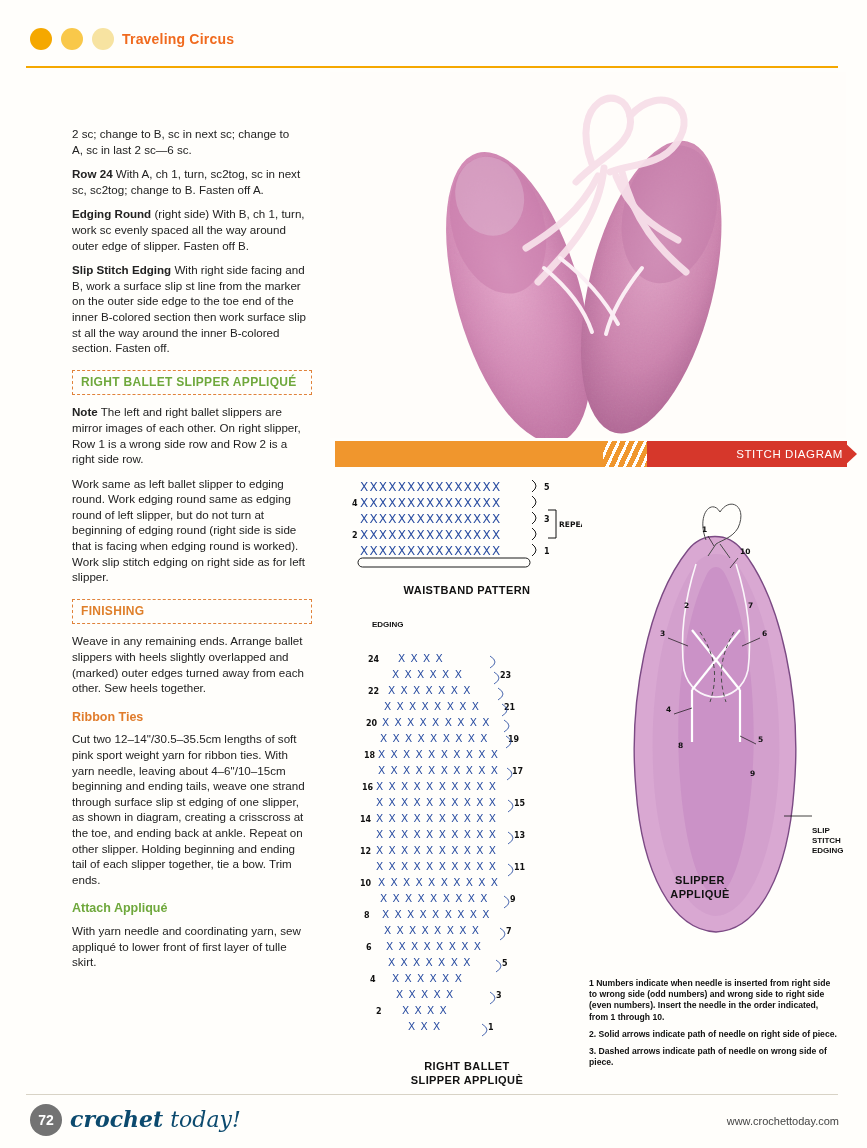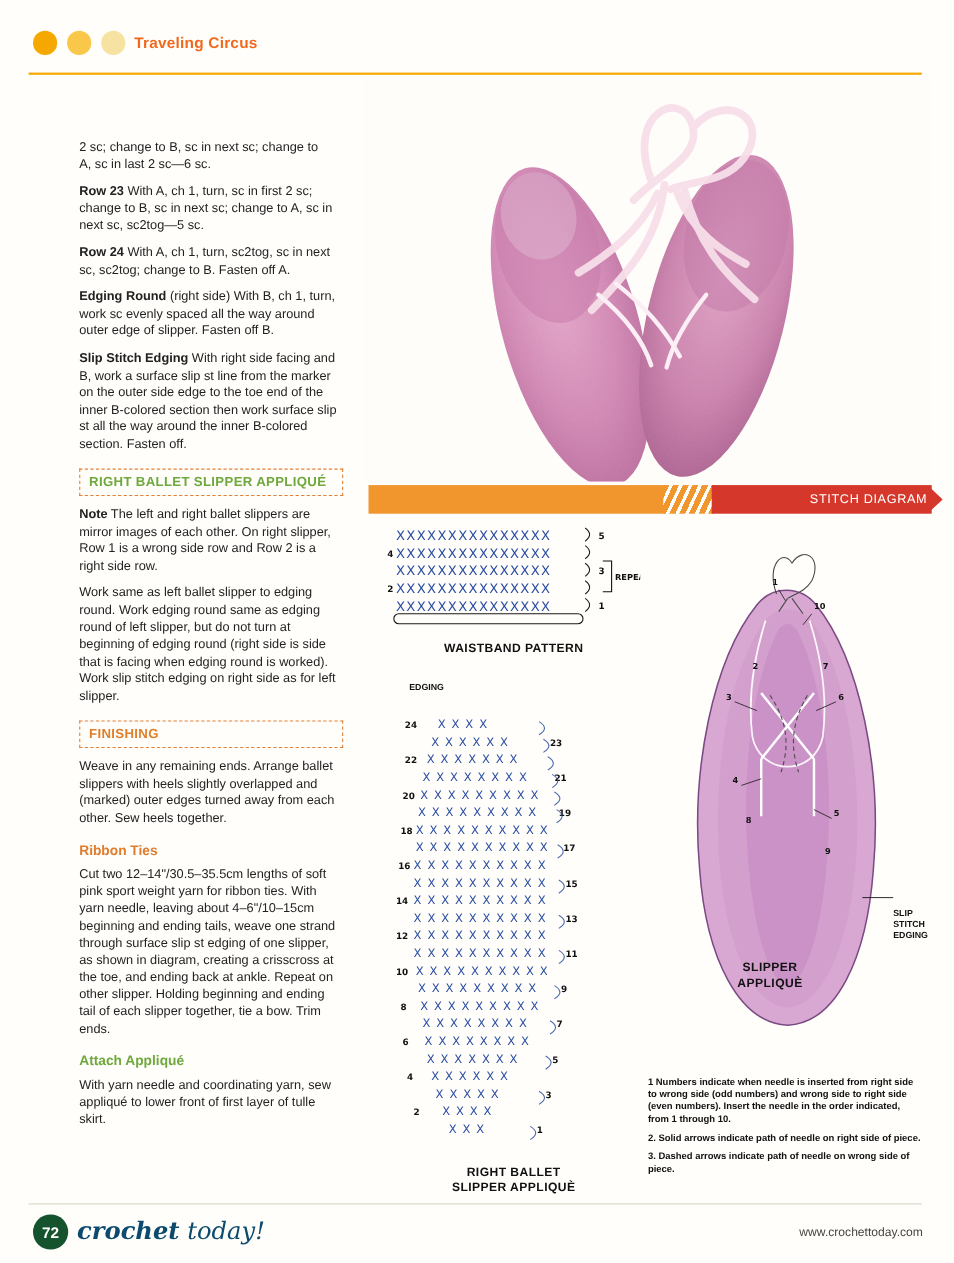--- a/index.html
+++ b/index.html
@@ -70,21 +70,21 @@
   .notes{
     position:absolute;left:589px;top:978px;width:250px;
     font-size:8.6px;line-height:11.2px;font-weight:bold;color:#111;
   }
   .notes p{margin:0 0 6px 0;}
 
   
   .footer-rule{position:absolute;left:26px;top:1094px;width:812px;height:1px;background:#d8d3c6;}
   .pgnum{
     position:absolute;left:30px;top:1104px;width:32px;height:32px;border-radius:50%;
-    background:#14532d;color:#fff;font-size:14px;font-weight:bold;
+    background:#737373;color:#fff;font-size:14px;font-weight:bold;
     display:flex;align-items:center;justify-content:center;
   }
   .logo{position:absolute;left:70px;top:1106px;font-family:"DejaVu Serif",serif;font-style:italic;font-size:22px;color:#0c4a6e;}
   .logo .bold{font-weight:bold;}
   .url{position:absolute;right:28px;top:1115px;font-size:11px;color:#444;}
 </style>
 </head>
 <body>
 
 <div class="page">
@@ -146,21 +146,20 @@
         <path d="M312 196 C296 216 282 238 276 262"></path>
         <path d="M230 186 C256 206 276 230 288 252"></path>
       </g>
     </svg>
   </div>
 
   <div class="col-left">
     <p>2 sc; change to B, sc in next sc; change to</p>
     <p style="margin-top:-9px">A, sc in last 2 sc—6 sc.</p>
 
-    <p><b>Row 23</b> <span>With A, ch 1, turn, sc in first 2 sc; change to B, sc in next sc; change to A, sc in next sc, sc2tog—5 sc.</span></p>
     <p><b>Row 24</b> <span>With A, ch 1, turn, sc2tog, sc in next sc, sc2tog; change to B. Fasten off A.</span></p>
     <p><b>Edging Round</b> <span>(right side) With B, ch 1, turn, work sc evenly spaced all the way around outer edge of slipper. Fasten off B.</span></p>
     <p><b>Slip Stitch Edging</b> <span>With right side facing and B, work a surface slip st line from the marker on the outer side edge to the toe end of the inner B-colored section then work surface slip st all the way around the inner B-colored section. Fasten off.</span></p>
 
     <div class="pill">RIGHT BALLET SLIPPER APPLIQUÉ</div>
     <p><b>Note</b> <span>The left and right ballet slippers are mirror images of each other. On right slipper, Row 1 is a wrong side row and Row 2 is a right side row.</span></p>
     <p>Work same as left ballet slipper to edging round. Work edging round same as edging round of left slipper, but do not turn at beginning of edging round (right side is side that is facing when edging round is worked). Work slip stitch edging on right side as for left slipper.</p>
 
     <div class="pill orange">FINISHING</div>
     <p>Weave in any remaining ends. Arrange ballet slippers with heels slightly overlapped and (marked) outer edges turned away from each other. Sew heels together.</p>

